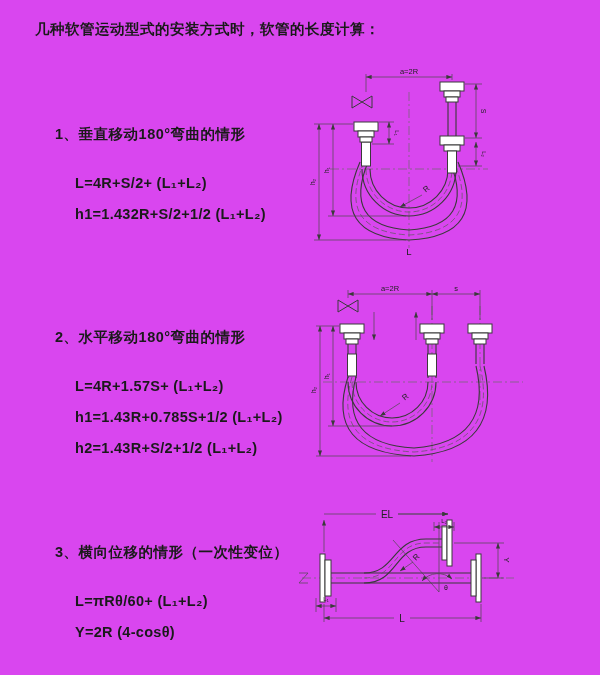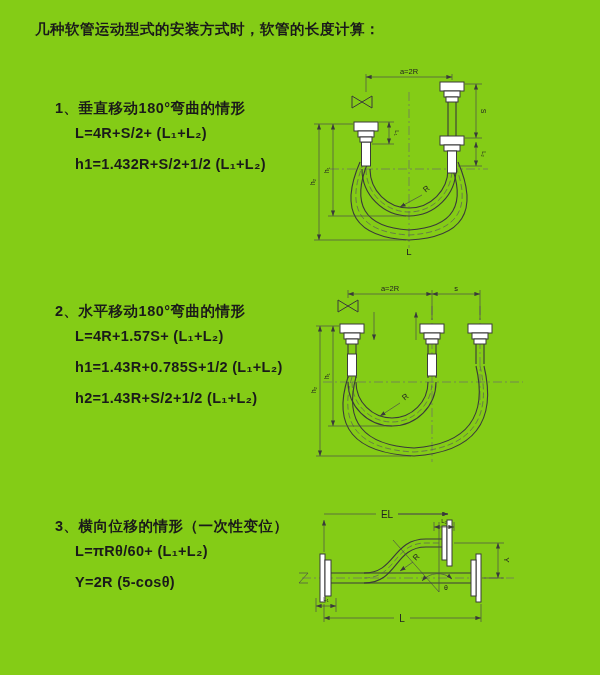--- a/index.html
+++ b/index.html
@@ -1,25 +1,25 @@
 <!DOCTYPE html>
 <html><head>
 <meta charset="utf-8">
 <style>
   html,body{margin:0;padding:0;background:#e8e8e8;}
   .page{
-    position:relative;width:600px;height:675px;background:#84cc16;overflow:hidden;
+    position:relative;width:600px;height:675px;background:#d946ef;overflow:hidden;
     font-family:"Liberation Sans","DejaVu Sans",sans-serif;color:#1a1a1a;text-decoration:underline;
   }
   .doc-title{
     position:absolute;left:35px;top:20px;font-size:14.5px;font-weight:700;letter-spacing:.5px;
   }
   .calc-section{position:absolute;left:55px;width:270px;}
-  .sec-heading{font-size:14.5px;font-weight:700;letter-spacing:.5px;line-height:20px;}
-  .formulas{margin-top:0;padding-left:20px;}
+  .sec-heading{font-size:14.5px;font-weight:700;letter-spacing:.5px;line-height:20px;margin-top:26px;}
+  .formulas{margin-top:24px;padding-left:20px;}
   .formula{font-size:14.5px;font-weight:600;line-height:31px;letter-spacing:.3px;white-space:nowrap;}
   .diagram{position:absolute;}
   
   .w{stroke:#3a3a3a;stroke-width:1.1;fill:none;}                 
   .fit{stroke:#3a3a3a;stroke-width:1;fill:#ffffff;}              
   .dim{stroke:#4a4a4a;stroke-width:.7;fill:none;}                
   .cl{stroke:#6a6a6a;stroke-width:.7;fill:none;stroke-dasharray:9 3 2 3;} 
   .hd{stroke:#5a5a5a;stroke-width:.7;fill:none;stroke-dasharray:6 3;}     
   .lbl{fill:#222;font-family:"Liberation Sans","DejaVu Sans",sans-serif;}
   .valve{fill:none;stroke:#3a3a3a;stroke-width:1;}
@@ -216,21 +216,21 @@
     <g>
       <path class="dim" d="M92,121 L72,134" marker-end="url(#arr2)"></path>
       <text class="lbl" font-size="8" text-anchor="middle" x="99" y="117" transform="rotate(-40 99,117)">R</text>
     </g>
   </svg>
 
   <div class="calc-section" style="top:516px">
     <div class="sec-heading">3、横向位移的情形（一次性变位）</div>
     <div class="formulas">
       <div class="formula">L=πRθ/60+ (L₁+L₂)</div>
-      <div class="formula">Y=2R (5-cosθ)</div>
+      <div class="formula">Y=2R (4-cosθ)</div>
     </div>
   </div>
 
   <svg class="diagram" style="left:296px;top:500px" width="300" height="155" viewBox="0 0 300 155">
     <defs>
       <marker id="arr3" markerWidth="9" markerHeight="7" refX="8" refY="3.5" orient="auto-start-reverse">
         <path d="M0,0.5 L8,3.5 L0,6.5 Z" fill="#3a3a3a"></path>
       </marker>
     </defs>
 

